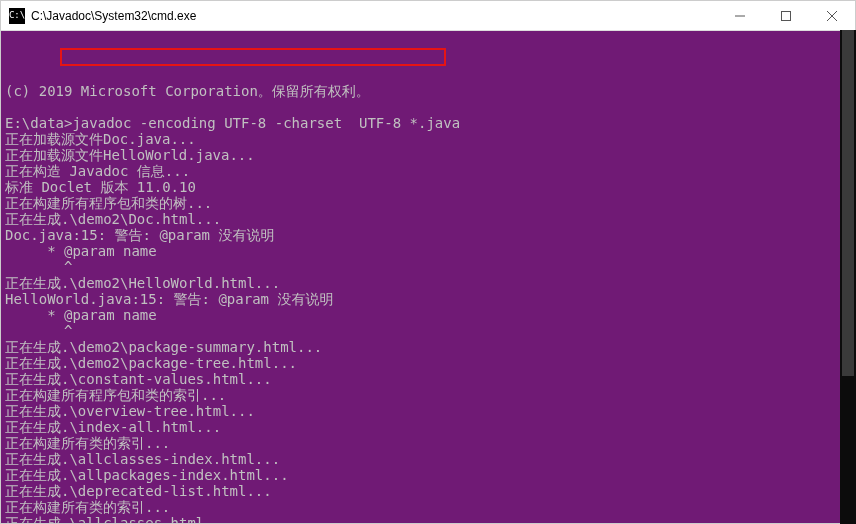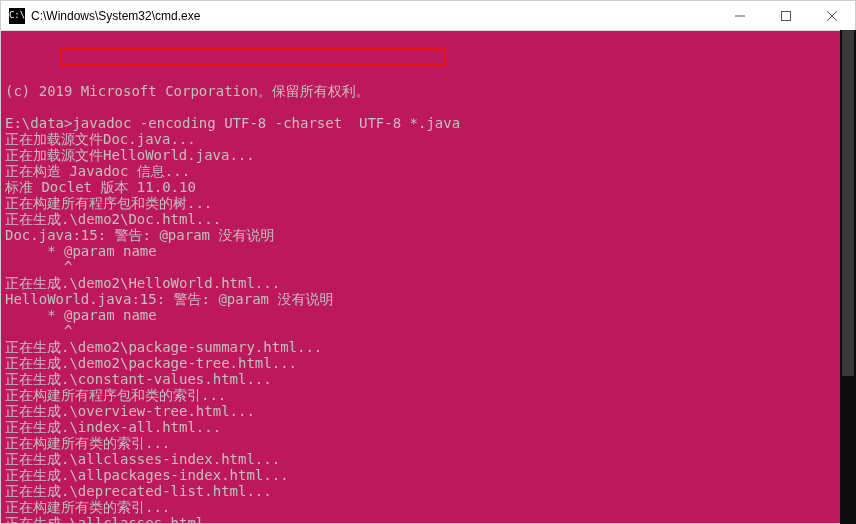--- a/index.html
+++ b/index.html
@@ -4,35 +4,35 @@
   <style>
     * { margin: 0; padding: 0; box-sizing: border-box; }
     body { font-family: "Segoe UI", sans-serif; background: #fff; width: 856px; height: 524px; overflow: hidden; }
     .window { width: 856px; height: 524px; border: 1px solid #ccc; display: flex; flex-direction: column; }
     .titlebar { height: 30px; background: #fff; display: flex; align-items: center; border-bottom: 1px solid #ddd; }
     .title-icon { width: 16px; height: 16px; margin: 0 6px 0 8px; background: #000; display: flex; align-items: center; justify-content: center; }
     .title-icon-inner { color: #fff; font-size: 9px; font-family: monospace; line-height: 1; }
     .title-text { font-size: 12px; color: #000; flex: 1; }
     .win-controls { display: flex; }
     .win-btn { width: 46px; height: 30px; display: flex; align-items: center; justify-content: center; color: #555; font-size: 10px; }
-    .terminal { flex: 1; background: #be185d; color: #c0c0c0; font-family: "NSimSun", "SimSun", Consolas, monospace; font-size: 14px; line-height: 16px; padding: 4px 0 0 4px; overflow: hidden; position: relative; white-space: pre; }
+    .terminal { flex: 1; background: #701a75; color: #c0c0c0; font-family: "NSimSun", "SimSun", Consolas, monospace; font-size: 14px; line-height: 16px; padding: 4px 0 0 4px; overflow: hidden; position: relative; white-space: pre; }
     .line { white-space: pre; }
     .highlight-box { position: absolute; border: 2px solid #e61414; pointer-events: none; }
     .scrollbar { position: absolute; right: 0; top: 30px; bottom: 0; width: 16px; background: #0c0c0c; }
     .scrollbar-thumb { position: absolute; right: 2px; width: 12px; background: #3a3a3a; }
   </style>
 </head>
 <body>
 
 <div class="window">
   <div class="titlebar">
     <div class="title-icon">
       <span class="title-icon-inner">C:\</span>
     </div>
-    <div class="title-text">C:\Windows\System32\cmd.exe</div>
+    <div class="title-text">C:\Javadoc\System32\cmd.exe</div>
     <div class="win-controls">
       <div class="win-btn">
         <svg width="10" height="10" viewBox="0 0 10 10">
             <path d="M0 5 H10" stroke="currentColor" stroke-width="1"></path>
           </svg>
       </div>
       <div class="win-btn">
         <svg width="10" height="10" viewBox="0 0 10 10">
             <rect x="0.5" y="0.5" width="9" height="9" fill="none" stroke="currentColor" stroke-width="1"></rect>
           </svg>

